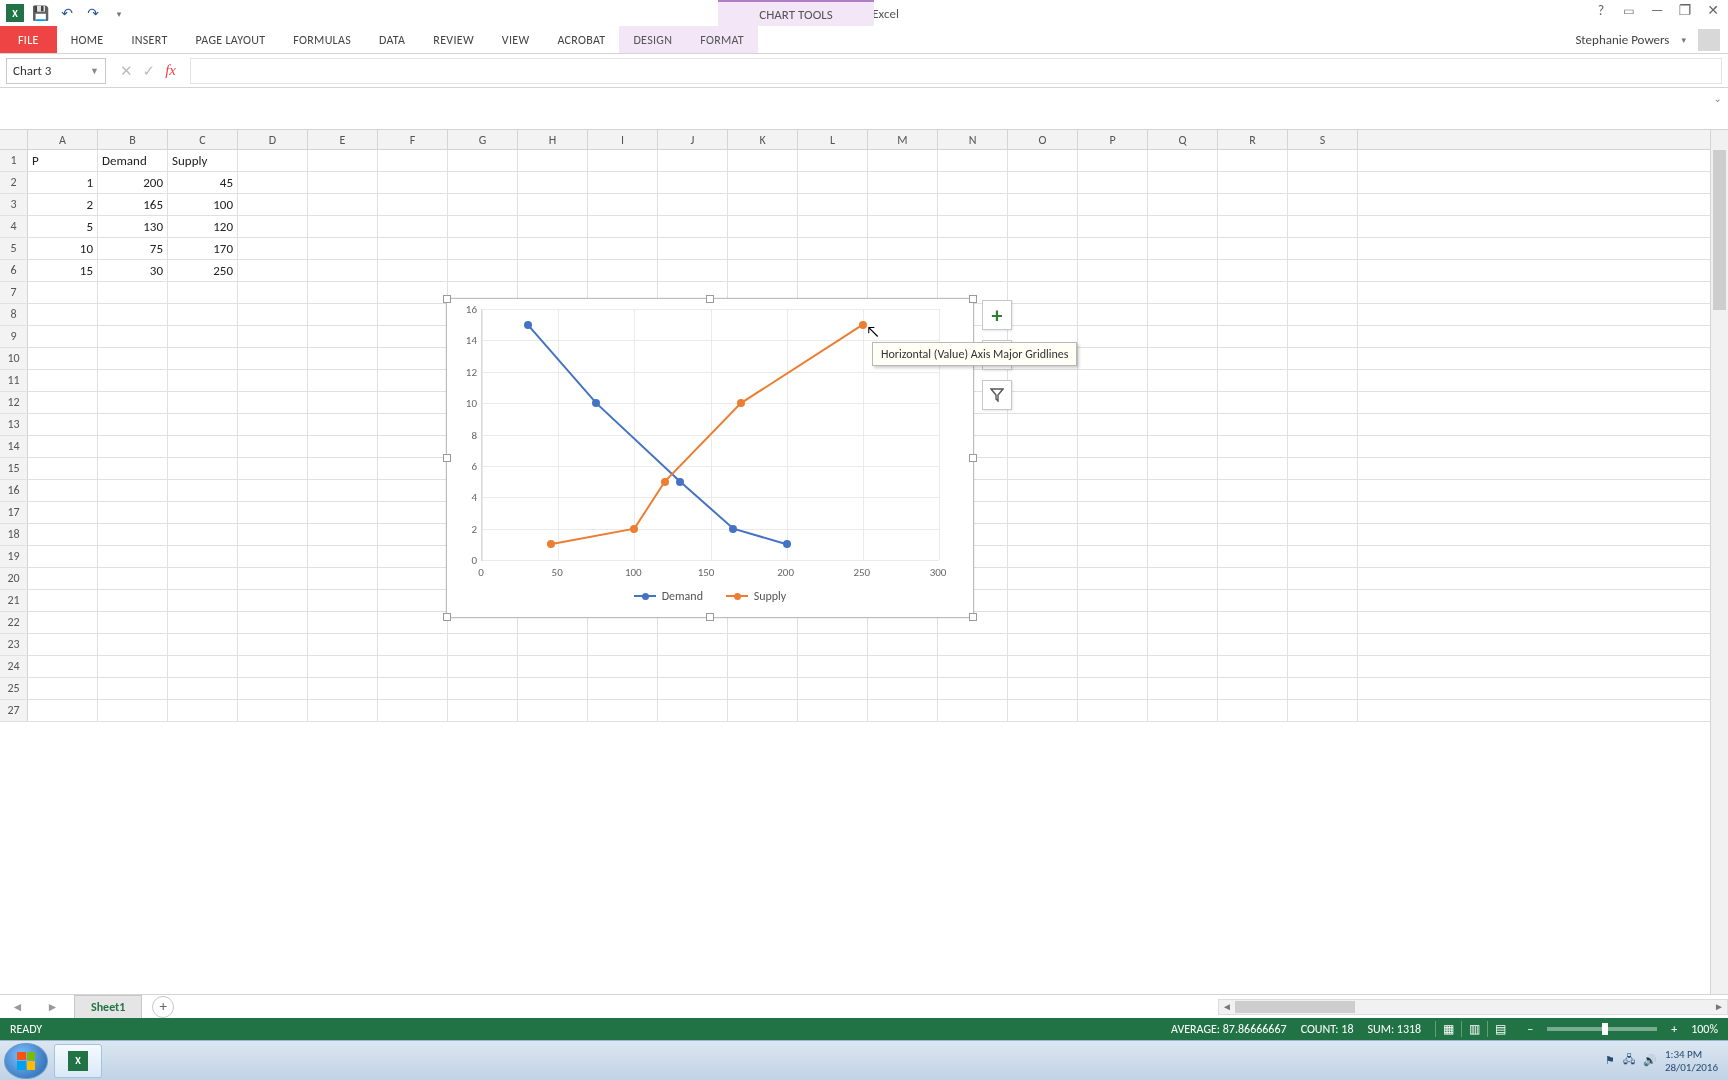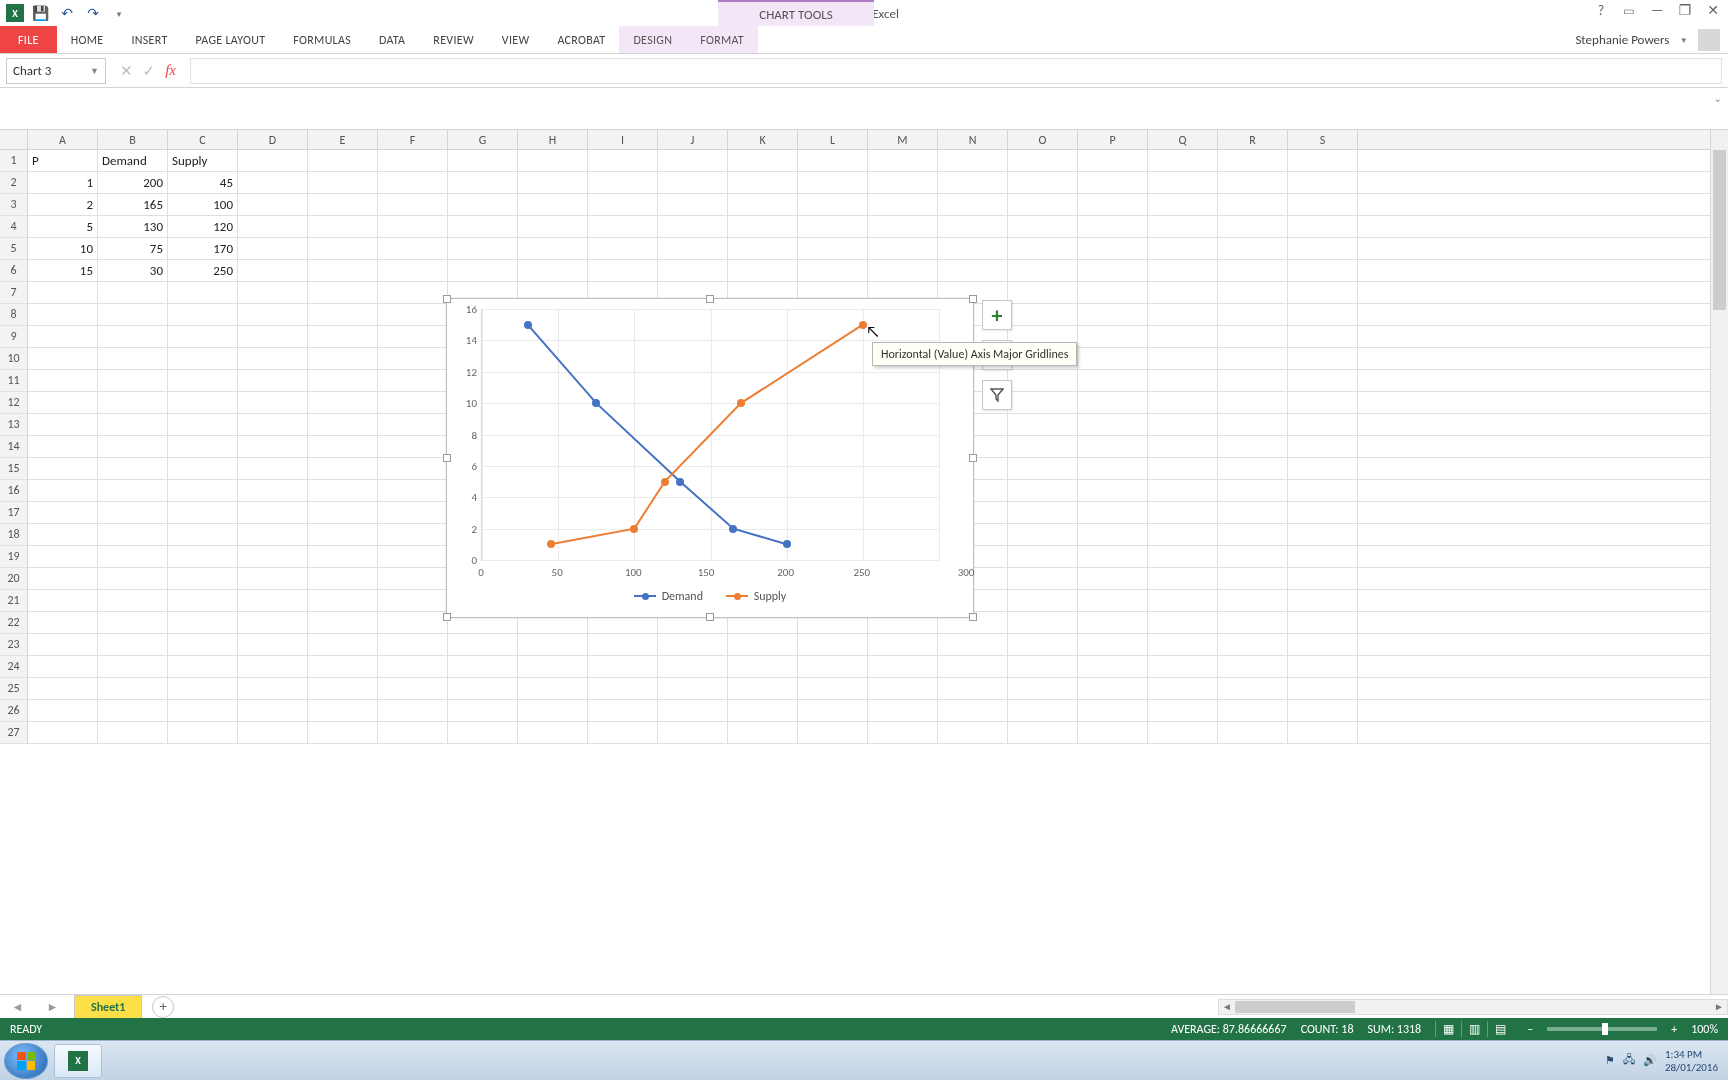--- a/index.html
+++ b/index.html
@@ -70,21 +70,21 @@
 .side-btn { width: 30px; height: 30px; border: 1px solid #c8c8c8; background: #fff; display: flex; align-items: center; justify-content: center; color: #3b3b3b; box-shadow: 1px 1px 2px rgba(0,0,0,0.1); font-size: 18px; }
 .side-btn.plus { color: #2f7d32; font-size: 22px; font-weight: bold; }
 
 
 .tooltip { position: absolute; left: 872px; top: 212px; background: #fffff6; border: 1px solid #b8b8b8; padding: 4px 8px; font-size: 12px; color: #333; box-shadow: 2px 2px 3px rgba(0,0,0,0.2); white-space: nowrap; }
 .cursor-arrow { position: absolute; left: 866px; top: 192px; font-size: 16px; color: #000; pointer-events: none; }
 
 
 .sheet-tabs { height: 24px; background: #fff; border-top: 1px solid #d4d4d4; display: flex; align-items: center; font-size: 12px; color: #555; }
 .tab-nav { width: 70px; display: flex; justify-content: space-around; color: #999; }
-.sheet-tab { padding: 0 16px; height: 23px; line-height: 23px; border: 1px solid #c8c8c8; border-bottom: none; background: #fde047; font-weight: 600; color: #217346; margin-left: 4px; }
+.sheet-tab { padding: 0 16px; height: 23px; line-height: 23px; border: 1px solid #c8c8c8; border-bottom: none; background: #e5e5e5; font-weight: 600; color: #217346; margin-left: 4px; }
 .add-sheet { width: 22px; height: 22px; border: 1px solid #c8c8c8; border-radius: 50%; margin-left: 10px; text-align: center; line-height: 19px; color: #666; font-size: 15px; }
 .hscroll { margin-left: auto; width: 510px; height: 16px; background: #f1f1f1; border: 1px solid #dcdcdc; display: flex; align-items: center; }
 .hscroll .arrow { width: 16px; text-align: center; color: #777; font-size: 10px; }
 .hscroll .track { flex: 1; height: 100%; position: relative; }
 .hscroll .thumb { position: absolute; left: 0; top: 1px; bottom: 1px; width: 120px; background: #cdcdcd; }
 
 
 .statusbar { height: 22px; background: #217346; color: #fff; display: flex; align-items: center; font-size: 12px; padding: 0 10px; gap: 18px; }
 .statusbar .right { margin-left: auto; display: flex; align-items: center; gap: 14px; }
 .view-btns { display: flex; gap: 0; }
@@ -706,42 +706,20 @@
         <div class="cell"></div>
         <div class="cell"></div>
         <div class="cell"></div>
         <div class="cell"></div>
         <div class="cell"></div>
         <div class="cell"></div>
         <div class="cell"></div>
       </div>
       <div class="gridrow">
         <div class="rowhead">25</div>
-        <div class="cell"></div>
-        <div class="cell"></div>
-        <div class="cell"></div>
-        <div class="cell"></div>
-        <div class="cell"></div>
-        <div class="cell"></div>
-        <div class="cell"></div>
-        <div class="cell"></div>
-        <div class="cell"></div>
-        <div class="cell"></div>
-        <div class="cell"></div>
-        <div class="cell"></div>
-        <div class="cell"></div>
-        <div class="cell"></div>
-        <div class="cell"></div>
-        <div class="cell"></div>
-        <div class="cell"></div>
-        <div class="cell"></div>
-        <div class="cell"></div>
-      </div>
-      <div class="gridrow">
-        <div class="rowhead">26</div>
         <div class="cell"></div>
         <div class="cell"></div>
         <div class="cell"></div>
         <div class="cell"></div>
         <div class="cell"></div>
         <div class="cell"></div>
         <div class="cell"></div>
         <div class="cell"></div>
         <div class="cell"></div>
         <div class="cell"></div>
@@ -846,21 +824,21 @@
       <div class="ytick" style="top: 104.125px;">10</div>
       <div class="ytick" style="top: 72.75px;">12</div>
       <div class="ytick" style="top: 41.375px;">14</div>
       <div class="ytick" style="top: 10px;">16</div>
       <div class="xtick" style="left: 34px;">0</div>
       <div class="xtick" style="left: 110.167px;">50</div>
       <div class="xtick" style="left: 186.333px;">100</div>
       <div class="xtick" style="left: 259px;">150</div>
       <div class="xtick" style="left: 338.667px;">200</div>
       <div class="xtick" style="left: 414.833px;">250</div>
-      <div class="xtick" style="left: 519px;">300</div>
+      <div class="xtick" style="left: 491px;">300</div>
     </div>
 
   <div class="chart-sidebtns">
     <div class="side-btn plus">+</div>
     <div class="side-btn">
       <svg width="16" height="16" viewBox="0 0 16 16">
           <path d="M2 14 L6 10 L10 14 Z M7 9 L13 3 L15 5 L9 11 Z" fill="#666"></path>
         </svg>
     </div>
     <div class="side-btn">

